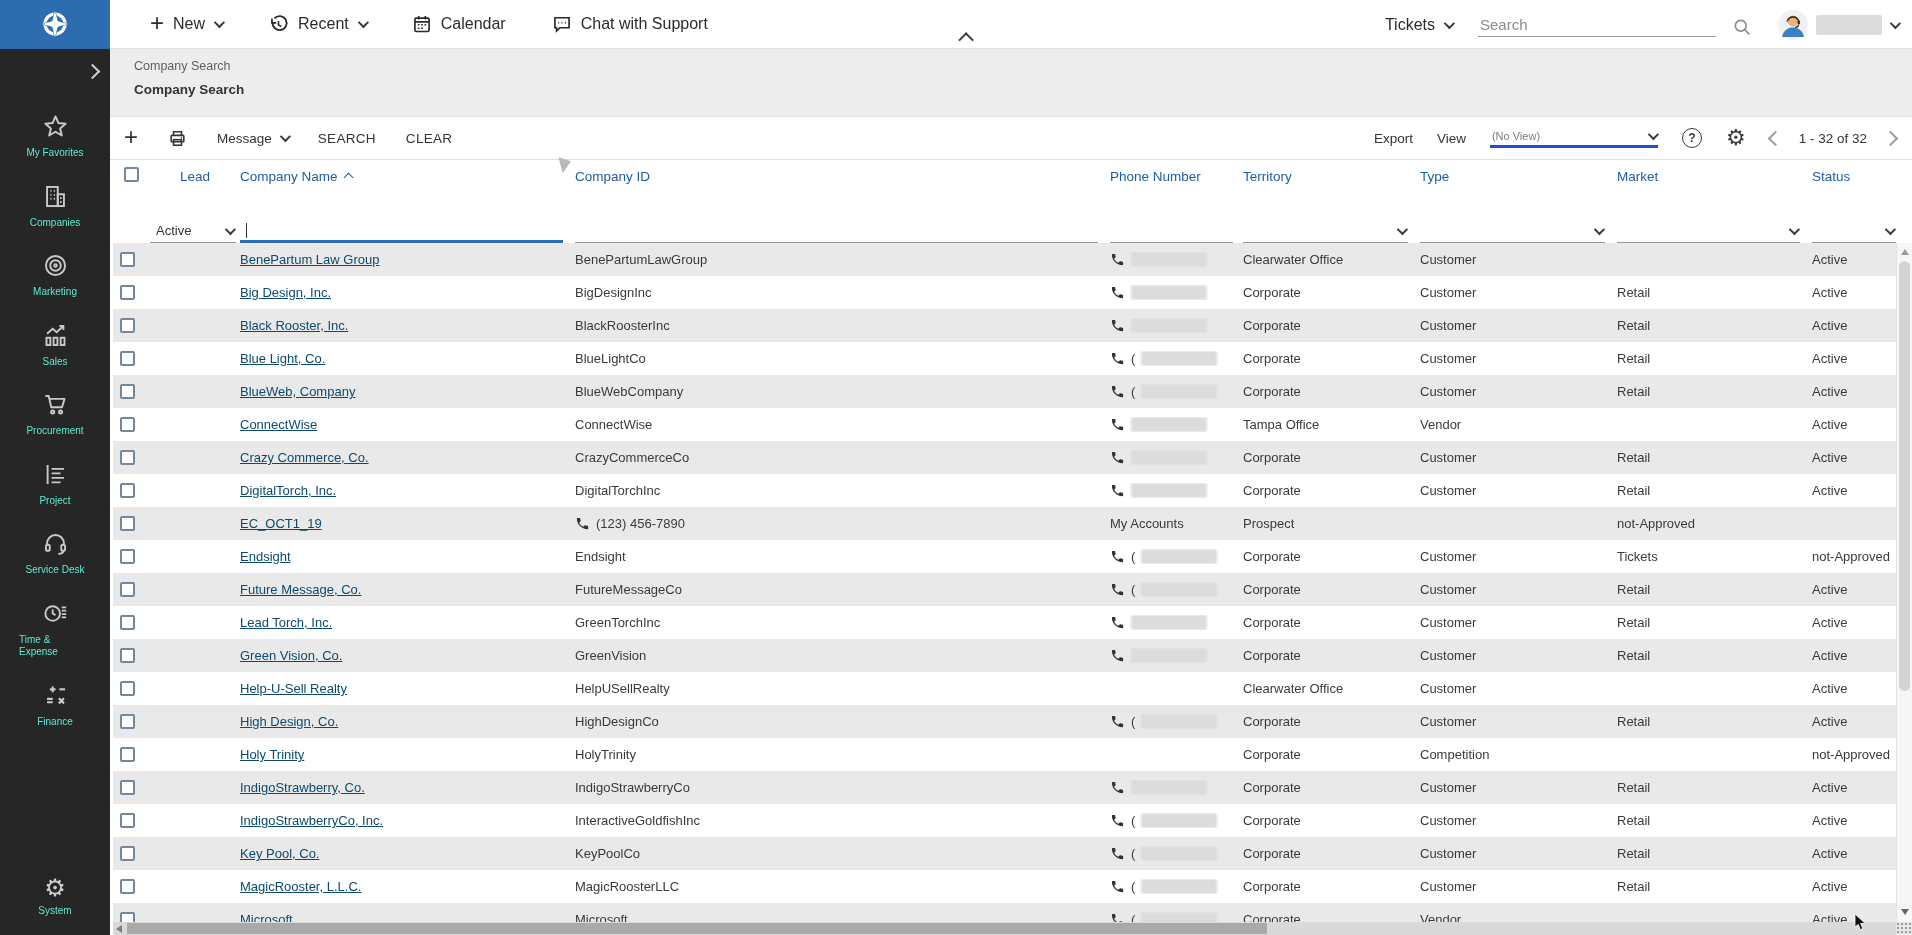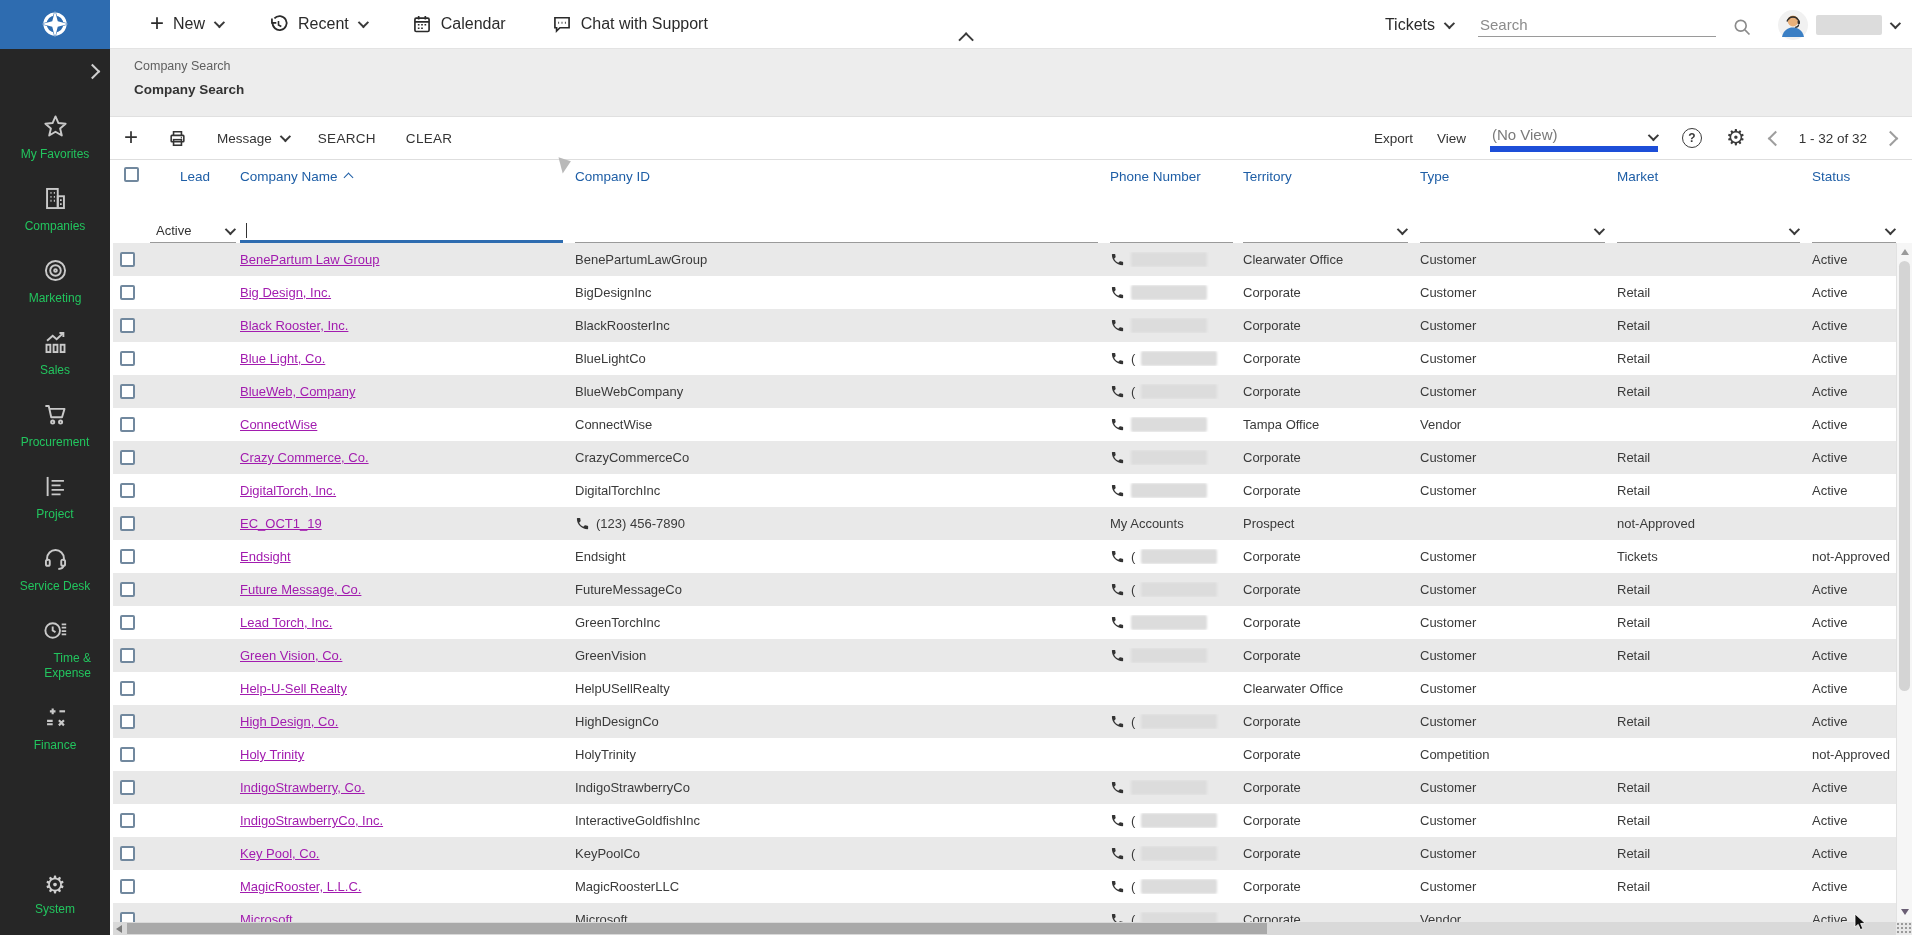--- a/index.html
+++ b/index.html
@@ -32,36 +32,36 @@
   .redact { display:inline-block; background:#dcdcdc; border-radius:2px; }
   .user-redact { width:66px; height:20px; }
   .plus-glyph { font-size:24px; font-weight:400; line-height:1; margin-top:-2px; }
 
   
   .sidebar { position:absolute; left:0; top:49px; width:110px; height:886px; background:#262626; color:#c9c9c9; z-index:25; }
   .sb-expand { position:absolute; top:14px; right:12px; }
   .sb-items { position:absolute; top:52px; width:110px; display:flex; flex-direction:column; align-items:center; }
   .sb-item { display:flex; flex-direction:column; align-items:center; gap:7px; padding:12px 0 11px; width:110px; cursor:default; }
   .sb-item svg { display:block; }
-  .sb-label { font-size:12px; color:#22c55e; text-align:right; line-height:1.25; }
+  .sb-label { font-size:10px; color:#5eead4; text-align:left; line-height:1.25; }
   .sb-system { position:absolute; bottom:18px; width:110px; display:flex; flex-direction:column; align-items:center; gap:5px; }
   .gear-glyph { font-size:24px; color:#cfcfcf; line-height:1; }
 
   
   .main { position:absolute; left:110px; top:49px; width:1802px; height:886px; }
   .crumb-band { height:68px; background:#ededed; border-bottom:1px solid #e0e0e0; padding:10px 0 0 24px; }
   .crumb { font-size:12.5px; color:#5f5f5f; }
   .page-title { font-size:13.5px; font-weight:bold; color:#333; margin-top:9px; }
 
   .toolbar { height:43px; background:#fff; border-bottom:1px solid #dedede; display:flex; align-items:center; padding:0 16px 0 14px; }
   .tb-left { display:flex; align-items:center; gap:30px; }
   .tb-btn { font-size:13.5px; color:#333; display:flex; align-items:center; gap:8px; cursor:default; }
   .tb-caps { letter-spacing:.3px; }
   .tb-right { margin-left:auto; display:flex; align-items:center; gap:24px; }
-  .view-select { display:flex; align-items:flex-end; gap:8px; border-bottom:6px solid #1d4ed8; width:168px; padding:2px 2px 3px; color:#7a7a7a; font-size:15px; justify-content:space-between; }
+  .view-select { display:flex; align-items:flex-end; gap:8px; border-bottom:3px solid #1d4ed8; width:168px; padding:2px 2px 3px; color:#7a7a7a; font-size:11px; justify-content:space-between; }
   .circle-ic { width:20px; height:20px; border:1.6px solid #3a3a3a; border-radius:50%; display:flex; align-items:center; justify-content:center; font-size:12px; font-weight:bold; color:#3a3a3a; }
   .pager { display:flex; align-items:center; gap:18px; font-size:13.5px; color:#333; }
 
   
   .grid { position:relative; width:1786px; margin-left:3px; }
   .grid-row { display:grid; grid-template-columns:37px 90px 335px 535px 133px 177px 197px 195px 84px; align-items:center; }
   .hdr { height:45px; align-items:start; padding-top:0; }
   .hdr .hcell { padding-top:9px; font-size:13.5px; color:#1e5ea6; font-weight:500; }
   .hcell.center { text-align:center; }
   .sort-caret { display:inline-block; width:7px; height:7px; border-right:1.5px solid #1e5ea6; border-bottom:1.5px solid #1e5ea6; transform:rotate(-135deg); margin-left:7px; }
@@ -70,21 +70,21 @@
   .funderline { border-bottom:1px solid #9a9a9a; width:100%; display:flex; align-items:center; justify-content:space-between; padding:0 3px 4px 6px; font-size:13px; color:#333; }
   .funderline.focused { border-bottom:3px solid #2e6cb0; padding-bottom:2px; }
   .caret-bar { display:inline-block; width:1px; height:15px; background:#333; }
   .cb { width:15px; height:15px; border:2px solid #71889e; border-radius:2px; background:#fff; }
 
   .row { height:33px; font-size:13px; color:#3a3a3a; }
   .row.odd { background:#e9e9e9; }
   .row.even { background:#ffffff; }
   .cell { padding-right:8px; white-space:nowrap; overflow:hidden; }
   .cell.c-check { display:flex; justify-content:center; }
-  .name-link { color:#a21caf; text-decoration:underline; cursor:pointer; }
+  .name-link { color:#0c4a6e; text-decoration:underline; cursor:pointer; }
   .phone-cell { display:flex; align-items:center; gap:6px; }
   .phone-redact { width:76px; height:15px; filter:blur(1px); }
 
   
   .vscroll { position:absolute; right:0; top:194px; width:16px; height:692px; background:#f6f6f6; border-left:1px solid #e2e2e2; z-index:20; }
   .vscroll .arr { position:absolute; left:4px; width:0; height:0; border-left:4px solid transparent; border-right:4px solid transparent; }
   .vscroll .arr-up { top:6px; border-bottom:6px solid #9a9a9a; }
   .vscroll .arr-dn { bottom:20px; border-top:6px solid #6b5f75; }
   .vthumb { position:absolute; left:2px; top:18px; width:11px; height:430px; background:#d4d4d4; border-radius:6px; }
   .hscroll { position:absolute; left:3px; bottom:0; width:1783px; height:13px; background:#d9d9d9; z-index:21; display:flex; align-items:center; }

